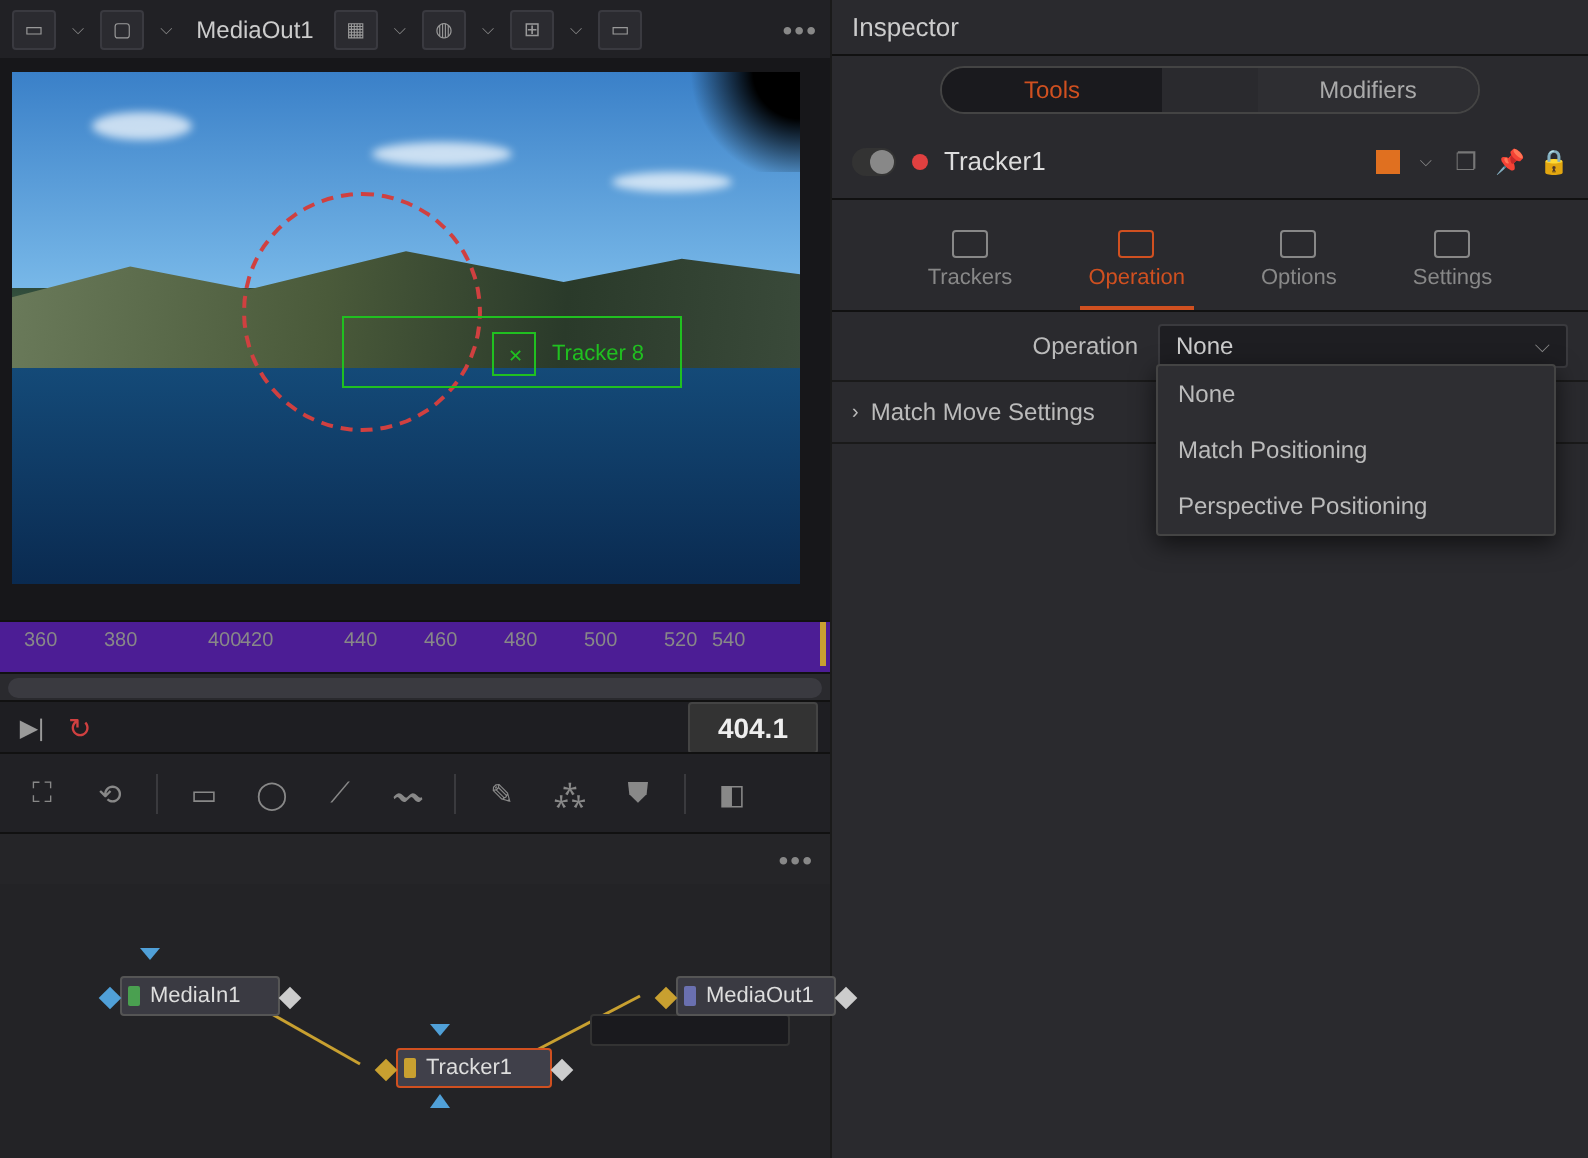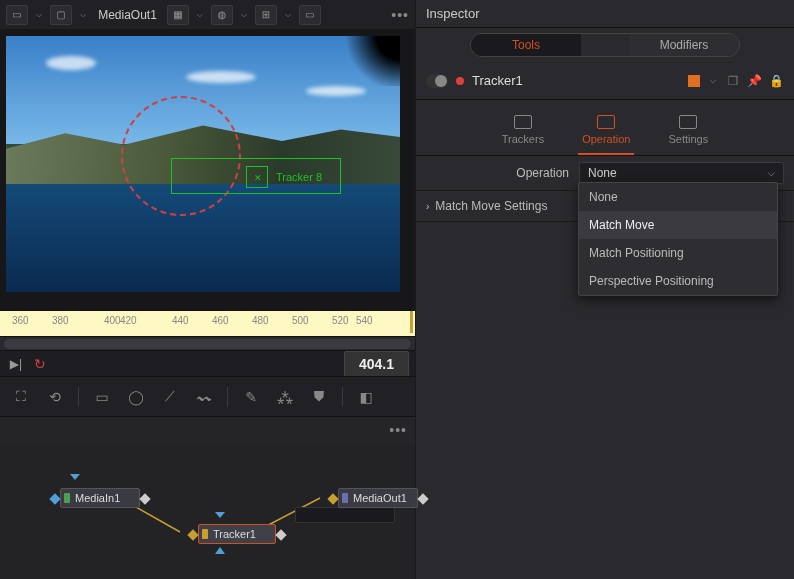--- a/index.html
+++ b/index.html
@@ -22,21 +22,21 @@
   .mtn { position: absolute; top: 32%; left: 0; right: 0; height: 30%; background: linear-gradient(95deg, #6a7a5a 0%, #4a5a3a 40%, #2a3a2a 70%, #3a4a3a 100%); clip-path: polygon(0 40%, 15% 20%, 30% 35%, 50% 10%, 70% 30%, 85% 15%, 100% 25%, 100% 100%, 0 100%); }
   .cloud { position: absolute; background: rgba(255,255,255,0.7); border-radius: 50%; filter: blur(2px); }
   .corner { position: absolute; top: 0; right: 0; width: 60px; height: 50px; background: radial-gradient(circle at 100% 0, #000 30%, transparent 70%); }
   .tracker-circle { position: absolute; top: 60px; left: 115px; width: 120px; height: 120px; border: 2px dashed #d04040; border-radius: 50%; pointer-events: none; }
   .tracker-box-outer { position: absolute; top: 122px; left: 165px; width: 170px; height: 36px; border: 1px solid #20c020; pointer-events: none; }
   .tracker-box-inner { position: absolute; top: 130px; left: 240px; width: 22px; height: 22px; border: 1px solid #20c020; pointer-events: none; }
   .tracker-x { position: absolute; top: 137px; left: 248px; color: #20c020; font-size: 9px; pointer-events: none; }
   .tracker-label { position: absolute; top: 135px; left: 270px; color: #20c020; font-size: 11px; pointer-events: none; }
 
   
-  .ruler-row { height: 26px; background: #fef9c3; border-top: 1px solid #111; display: flex; align-items: center; font-size: 10px; color: #888; position: relative; }
+  .ruler-row { height: 26px; background: #4c1d95; border-top: 1px solid #111; display: flex; align-items: center; font-size: 10px; color: #888; position: relative; }
   .ruler-tick { position: absolute; top: 4px; }
   .ruler-end { position: absolute; top: 0; right: 2px; width: 3px; height: 22px; background: #c8a030; }
   .playbar-row { height: 26px; background: #1e1e22; display: flex; align-items: center; padding: 0 6px; gap: 8px; border-top: 1px solid #111; }
   .play-btn { width: 20px; height: 18px; display: flex; align-items: center; justify-content: center; cursor: pointer; color: #999; font-size: 12px; }
   .loop-btn { color: #d04040; font-size: 14px; cursor: pointer; }
   .frame-box { margin-left: auto; background: #333; border: 1px solid #444; padding: 4px 14px; color: #eee; font-size: 14px; font-weight: 600; border-radius: 2px; }
   .tools-row { height: 40px; background: #212125; display: flex; align-items: center; gap: 12px; padding: 0 10px; border-top: 1px solid #111; }
   .tool-icon { width: 22px; height: 22px; display: flex; align-items: center; justify-content: center; color: #888; cursor: pointer; font-size: 14px; }
   .tool-sep { width: 1px; height: 20px; background: #3a3a3e; }
 
@@ -234,37 +234,40 @@
       <div class="subtab">
         <div class="subtab-icon"></div>
         <span>Trackers</span>
       </div>
       <div class="subtab active">
         <div class="subtab-icon"></div>
         <span>Operation</span>
       </div>
       <div class="subtab">
         <div class="subtab-icon"></div>
+        <span>Options</span>
+      </div>
+      <div class="subtab">
+        <div class="subtab-icon"></div>
         <span>Settings</span>
       </div>
     </div>
 
     <div class="prop-row">
       <div class="prop-label">Operation</div>
       <div class="prop-select">
         <span>None</span>
       </div>
     </div>
 
     <div class="expand-row">
       <span class="expand-chev">›</span>
       <span>Match Move Settings</span>
     </div>
 
     <div class="dropdown">
       <div class="dd-item">None</div>
-      <div class="dd-item highlight">Match Move</div>
       <div class="dd-item">Match Positioning</div>
       <div class="dd-item">Perspective Positioning</div>
     </div>
 
   </div>
 </div>
 
 </body></html>

